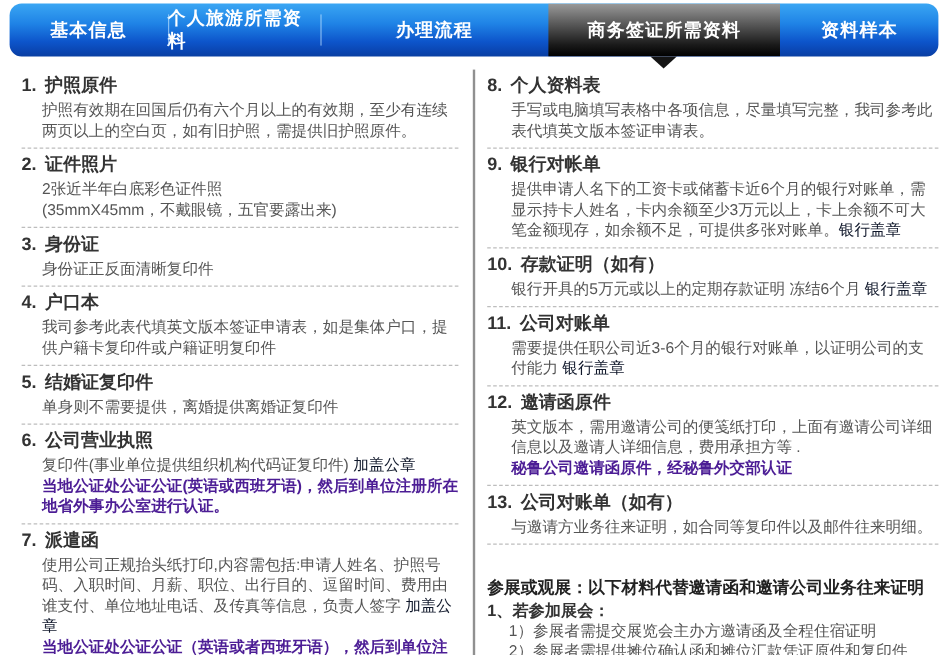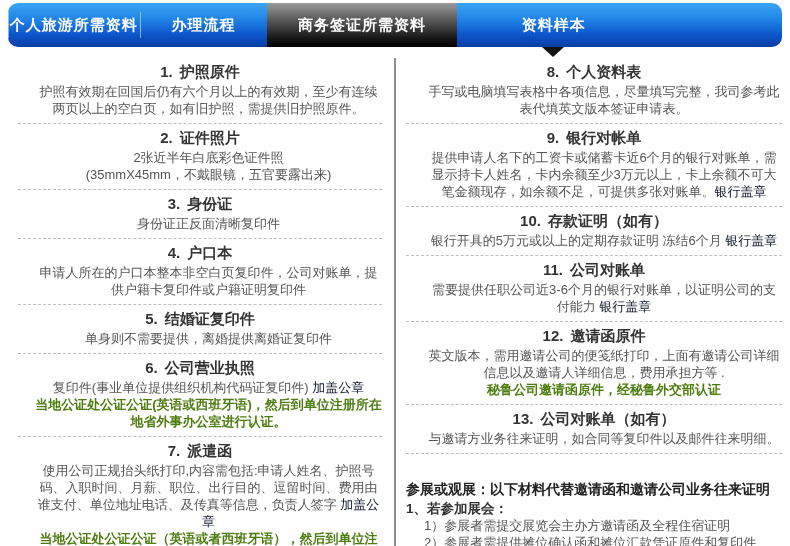--- a/index.html
+++ b/index.html
@@ -33,38 +33,39 @@
   .tab-arrow{
     position:absolute;top:44px;left:70.4%;margin-left:-11px;width:0;height:0;
     border-left:11px solid transparent;border-right:11px solid transparent;
     border-top:10px solid #141414;
   }
   
   .content{display:flex;margin-top:11px;}
   .col{box-sizing:border-box;}
   .col-left{width:396px;padding:0 12px 0 18px;border-right:2px solid #909090;}
   .col-right{flex:1;padding:0 8px 0 10px;}
-  .item{padding:4px 0 6px;border-bottom:1px dashed #bdbdbd;text-align:center;}
+  .item{padding:4px 0 6px;border-bottom:1px dashed #bdbdbd;}
   .item-h{font-size:15px;font-weight:bold;color:#333;line-height:19px;margin-bottom:2px;}
   .item-h .num{margin-right:7px;}
   .item-b{padding-left:17px;font-size:13px;color:#555;line-height:17px;}
   .col-right .item-b{padding-left:20px;}
   .red{color:#0f172a;}
-  .redbold{display:block;color:#4d7c0f;font-weight:bold;}
+  .redbold{display:block;color:#4c1d95;font-weight:bold;}
   
   .expo{padding:5px 0 6px;border-bottom:1px dashed #bdbdbd;}
   .expo-h{font-size:14px;font-weight:bold;color:#222;line-height:19px;margin-bottom:1px;margin-top:21px;}
   .expo-label{font-size:13.5px;font-weight:bold;color:#333;line-height:17px;}
   .expo-sub{padding-left:18px;font-size:13px;color:#555;line-height:17px;}
 </style>
 </head>
 <body>
 
 <div class="tabbar-wrap">
   <div class="tabbar">
+    <div class="tab">基本信息</div>
     <div class="tab sep">个人旅游所需资料</div>
     <div class="tab sep">办理流程</div>
     <div class="tab active">商务签证所需资料</div>
     <div class="tab">资料样本</div>
   </div>
   <div class="tab-arrow"></div>
 </div>
 
 <div class="content">
 
@@ -96,21 +97,21 @@
       <div class="item-b">
         <span>身份证正反面清晰复印件</span>
       </div>
     </div>
 
     <div class="item">
       <div class="item-h">
         <span class="num">4.</span><span>户口本</span>
       </div>
       <div class="item-b">
-        <span>申请人所在的户口本整本非空白页复印件，公司对账单，提供户籍卡复印件或户籍证明复印件</span>
+        <span>我司参考此表代填英文版本签证申请表，如是集体户口，提供户籍卡复印件或户籍证明复印件</span>
       </div>
     </div>
 
     <div class="item">
       <div class="item-h">
         <span class="num">5.</span><span>结婚证复印件</span>
       </div>
       <div class="item-b">
         <span>单身则不需要提供，离婚提供离婚证复印件</span>
       </div>

